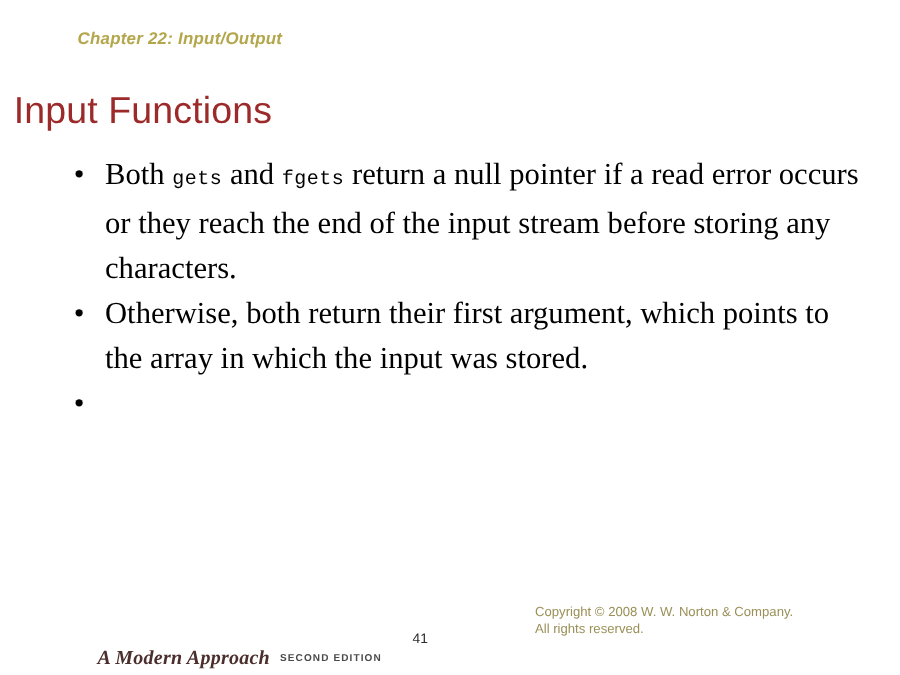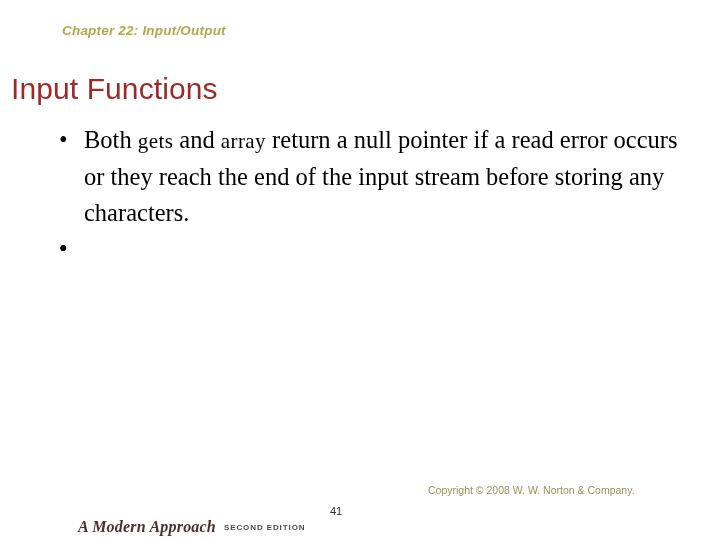--- a/index.html
+++ b/index.html
@@ -75,22 +75,22 @@
   .body-list li .bullet-mark {
     position: absolute;
     left: 13px;
     top: 0;
     font-family: "Liberation Serif", serif;
     font-size: 24.5px;
     line-height: 36px;
     color: #000000;
   }
   .mono {
-    font-family: Liberation Serif, serif;
-    font-size: 21px;
+    font-family: Liberation Mono, monospace;
+    font-size: 16px;
     letter-spacing: 0.4px;
   }
 
   
   .logo {
     position: absolute;
     left: 50px;
     top: 494px;
     width: 260px;
     height: 42px;
@@ -176,38 +176,40 @@
 <div class="slide">
 
   <div class="chapter-header">Chapter 22: Input/Output</div>
 
   <div class="slide-title">Input Functions</div>
 
   <ul class="body-list">
 
     <li>
       <span class="bullet-mark">•</span>
-      <span class="bullet-text"><span>Both </span><span class="mono">gets</span><span> and </span><span class="mono">array</span><span> return a null pointer if a read error occurs or they reach the end of the input stream before storing any characters.</span></span>
+      <span class="bullet-text"><span>Both </span><span class="mono">gets</span><span> and </span><span class="mono">fgets</span><span> return a null pointer if a read error occurs or they reach the end of the input stream before storing any characters.</span></span>
     </li>
 
     <li>
       <span class="bullet-mark">•</span>
+      <span class="bullet-text">Otherwise, both return their first argument, which points to the array in which the input was stored.</span>
     </li>
 
     <li>
       <span class="bullet-mark">•</span>
     </li>
 
   </ul>
 
   <div class="logo">
     <div class="logo-row2">
       <span class="logo-sub">A Modern Approach</span><span class="logo-edition">SECOND EDITION</span>
     </div>
   </div>
 
   <div class="page-number">41</div>
 
   <div class="copyright">
     <div>Copyright © 2008 W. W. Norton &amp; Company.</div>
+    <div>All rights reserved.</div>
   </div>
 
 </div>
 
 </body></html>

